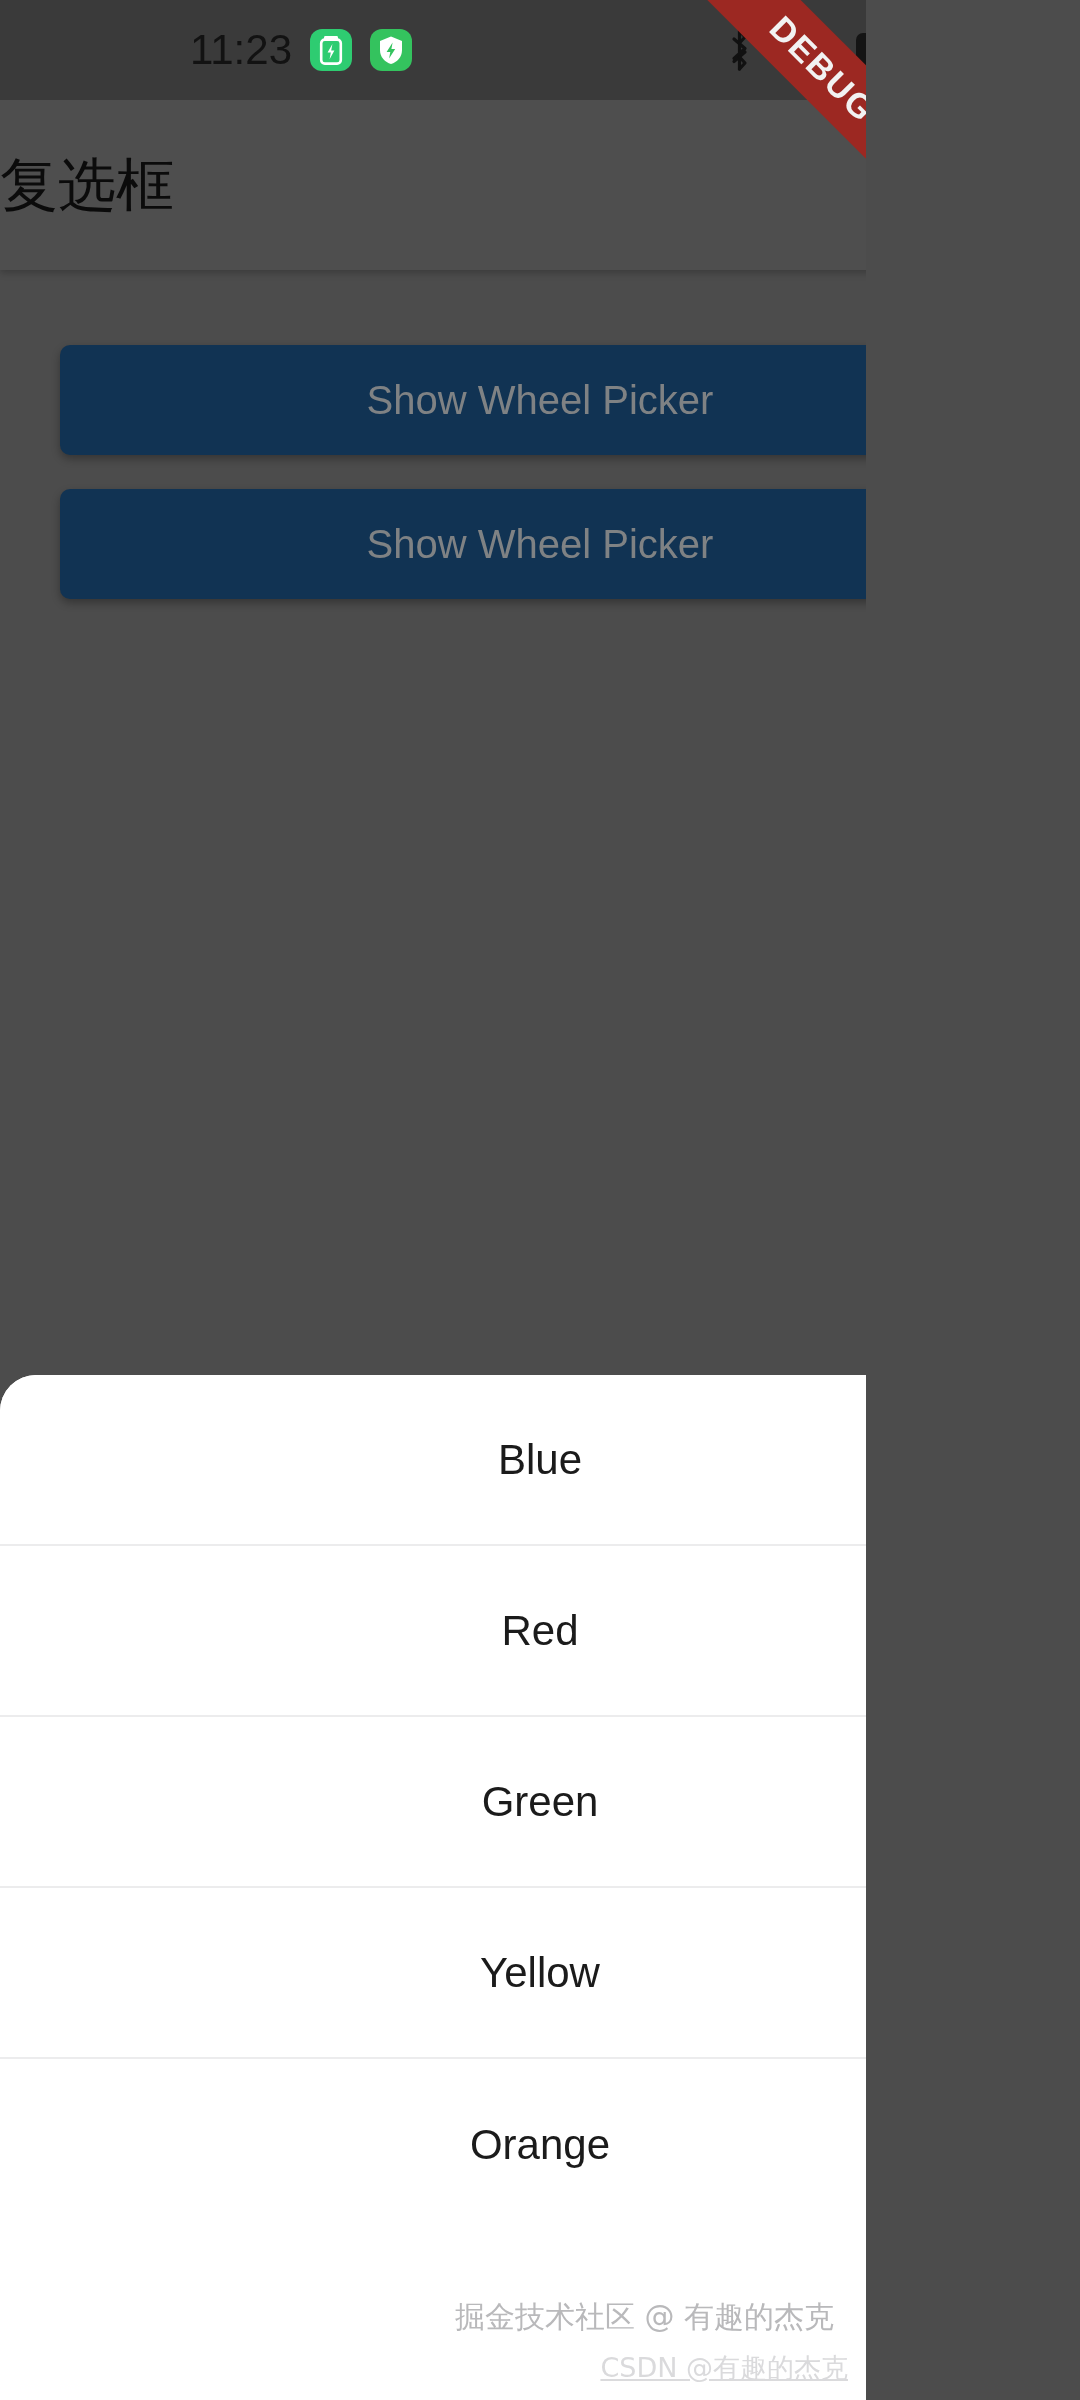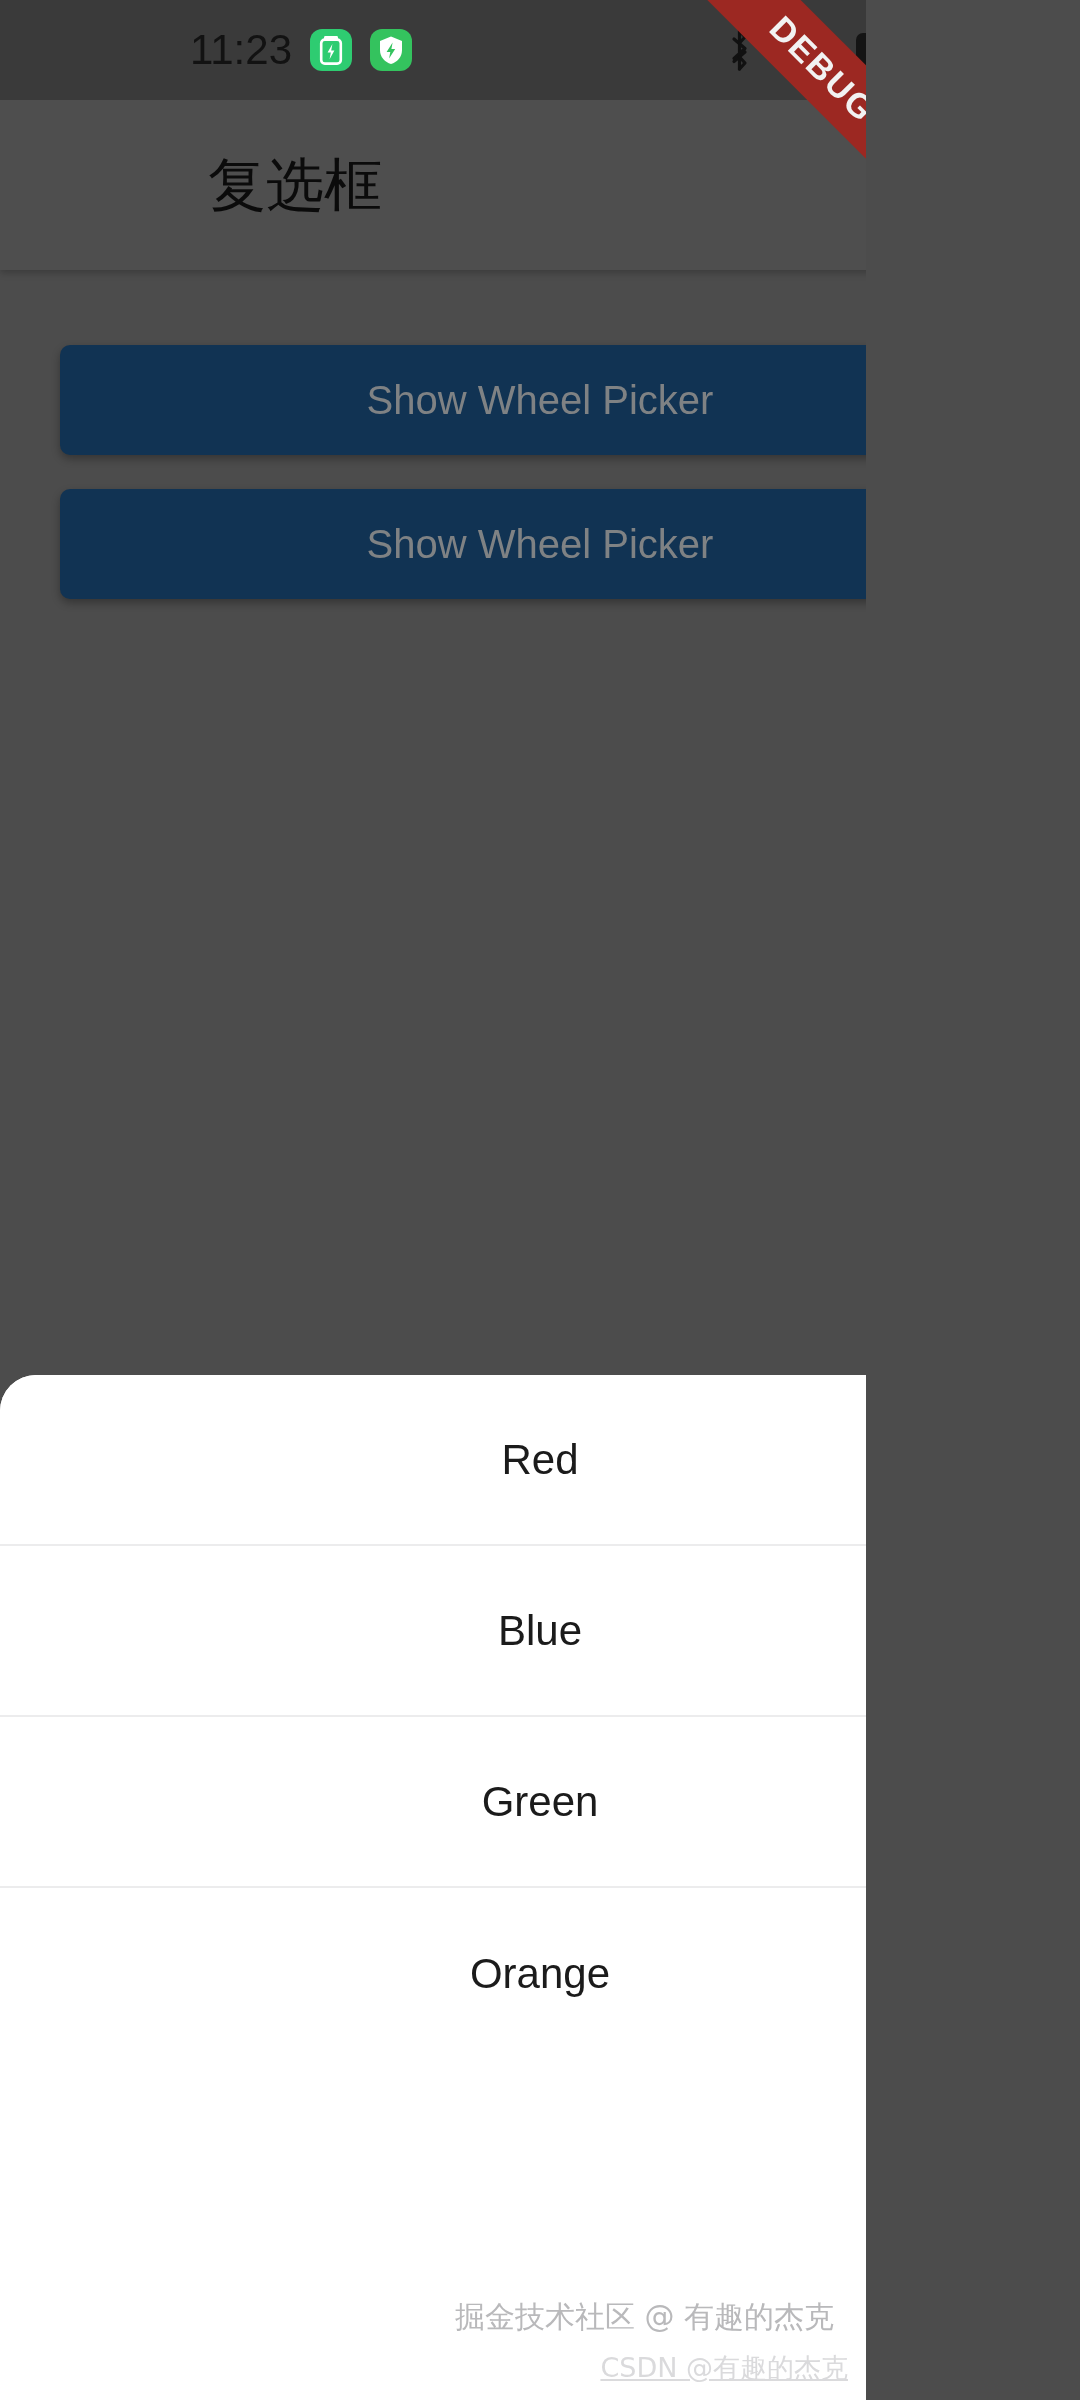--- a/index.html
+++ b/index.html
@@ -90,21 +90,20 @@
   
   #app-bar {
     position:absolute; top:100px; left:0;
     width:1080px; height:170px;
     background:#4e4e4e;
     display:flex; align-items:center;
     box-shadow:0 3px 7px rgba(0,0,0,0.22);
     z-index:20;
   }
   #app-bar-title {
-    margin-left:208px;
     font-size:58px; color:#0b0b0b;
     font-family:"DejaVu Sans", sans-serif;
     line-height:1;
   }
 
   
   #body-content {
     position:absolute; top:270px; left:0;
     width:1080px; height:2130px;
     background:#4c4c4c;
@@ -231,27 +230,30 @@
     <div class="pick-btn">
       <span>Show Wheel Picker</span>
     </div>
     <div class="pick-btn">
       <span>Show Wheel Picker</span>
     </div>
   </div>
 
   <div id="bottom-sheet">
     <div class="sheet-item">
+      <span>Blue</span>
+    </div>
+    <div class="sheet-item">
       <span>Red</span>
     </div>
     <div class="sheet-item">
-      <span>Blue</span>
-    </div>
-    <div class="sheet-item">
       <span>Green</span>
+    </div>
+    <div class="sheet-item">
+      <span>Yellow</span>
     </div>
     <div class="sheet-item">
       <span>Orange</span>
     </div>
   </div>
 
   <div id="wm-juejin">掘金技术社区 @ 有趣的杰克</div>
   <div id="wm-csdn">CSDN @有趣的杰克</div>
 
 </div>

